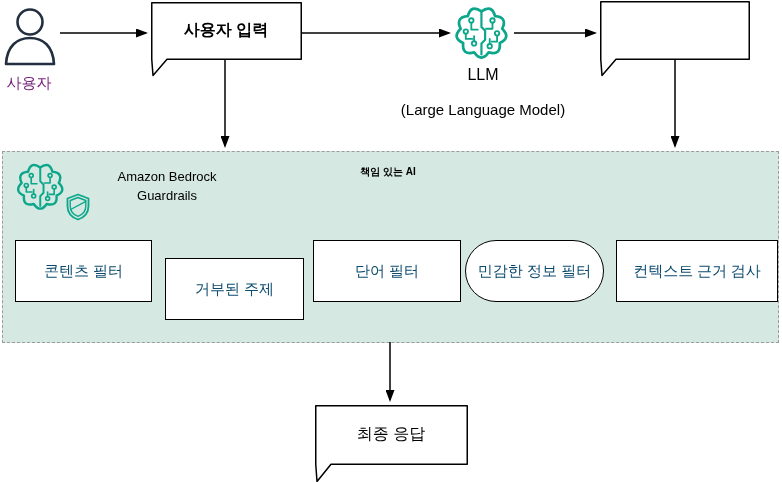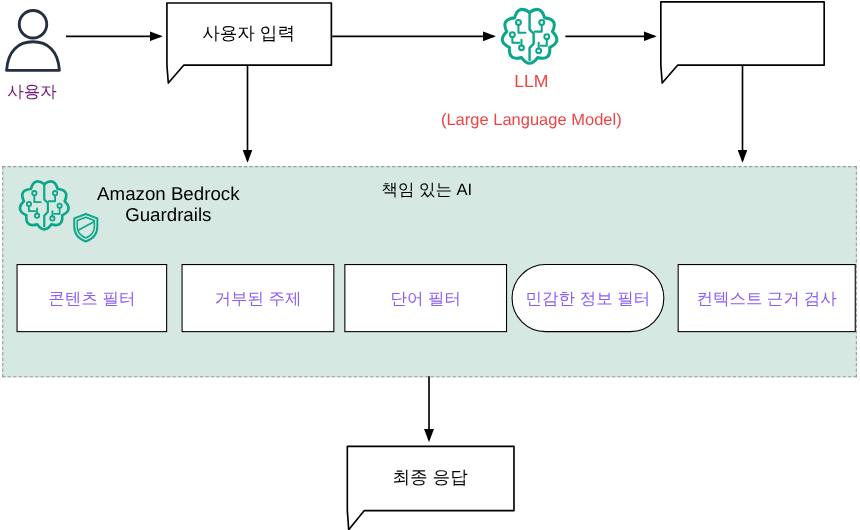--- a/index.html
+++ b/index.html
@@ -10,36 +10,36 @@
     overflow:hidden;
   }
   .guardrails-box {
     position:absolute; left:2px; top:151px; width:777px; height:192px;
     background:#d5e8e1; border:1px dashed #9b9b9b;
   }
   .filter-box {
     position:absolute; top:240px; height:62px; background:#ffffff;
     border:1.5px solid #000000; display:flex; align-items:center; justify-content:center;
   }
-  .filter-box span { font-size:15px; color:#8b5cf6; white-space:nowrap; }
+  .filter-box span { font-size:15px; color:#0c4a6e; white-space:nowrap; }
   .overlay { position:absolute; left:0; top:0; width:782px; height:482px; }
   .label { position:absolute; display:flex; align-items:center; justify-content:center;
            text-align:center; color:#000000; }
   .callout-label { font-size:16px; }
-  .caption { color:#ef4444; }
+  .caption { color:#000000; }
   #user-label      { left:0px;  top:74px;  width:58px;  height:18px; font-size:15px; color:#701a75; }
-  #user-input-label{ left:151px; top:2px;  width:150px; height:57px; }
+  #user-input-label{ left:151px; top:2px;  width:150px; height:57px;font-weight:bold; }
   #llm-label       { left:433px; top:66px; width:100px; height:18px; font-size:16px; }
   #llm-sublabel    { left:363px; top:88px; width:240px; height:18px; font-size:15px;margin-top:12px; }
   #llm-output-label{ left:600px; top:1px;  width:150px; height:58px; }
-  #guardrails-title{ left:73px; top:166px; width:160px; height:40px; font-size:17px; line-height:19px; }
-  #responsible-ai-label { left:300px; top:162px; width:176px; height:20px; font-size:15px; }
+  #guardrails-title{ left:87px; top:166px; width:160px; height:40px; font-size:13px; line-height:19px; }
+  #responsible-ai-label { left:300px; top:162px; width:176px; height:20px; font-size:10px;font-weight:bold; }
   #final-response-label { left:315px; top:405px; width:152px; height:59px; }
   #filter-1 { left:15px;  width:137px; }
-  #filter-2 { left:165px; width:139px; }
+  #filter-2 { left:165px; width:139px;margin-top:18px; }
   #filter-3 { left:313px; width:148px; }
   #filter-4 { left:465px; width:139px;border-radius:31px; }
   #filter-5 { left:616px; width:162px;font-family:Liberation Serif, serif; }
 </style>
 </head>
 <body>
 
 <div class="canvas">
 
   <div class="guardrails-box"></div>

